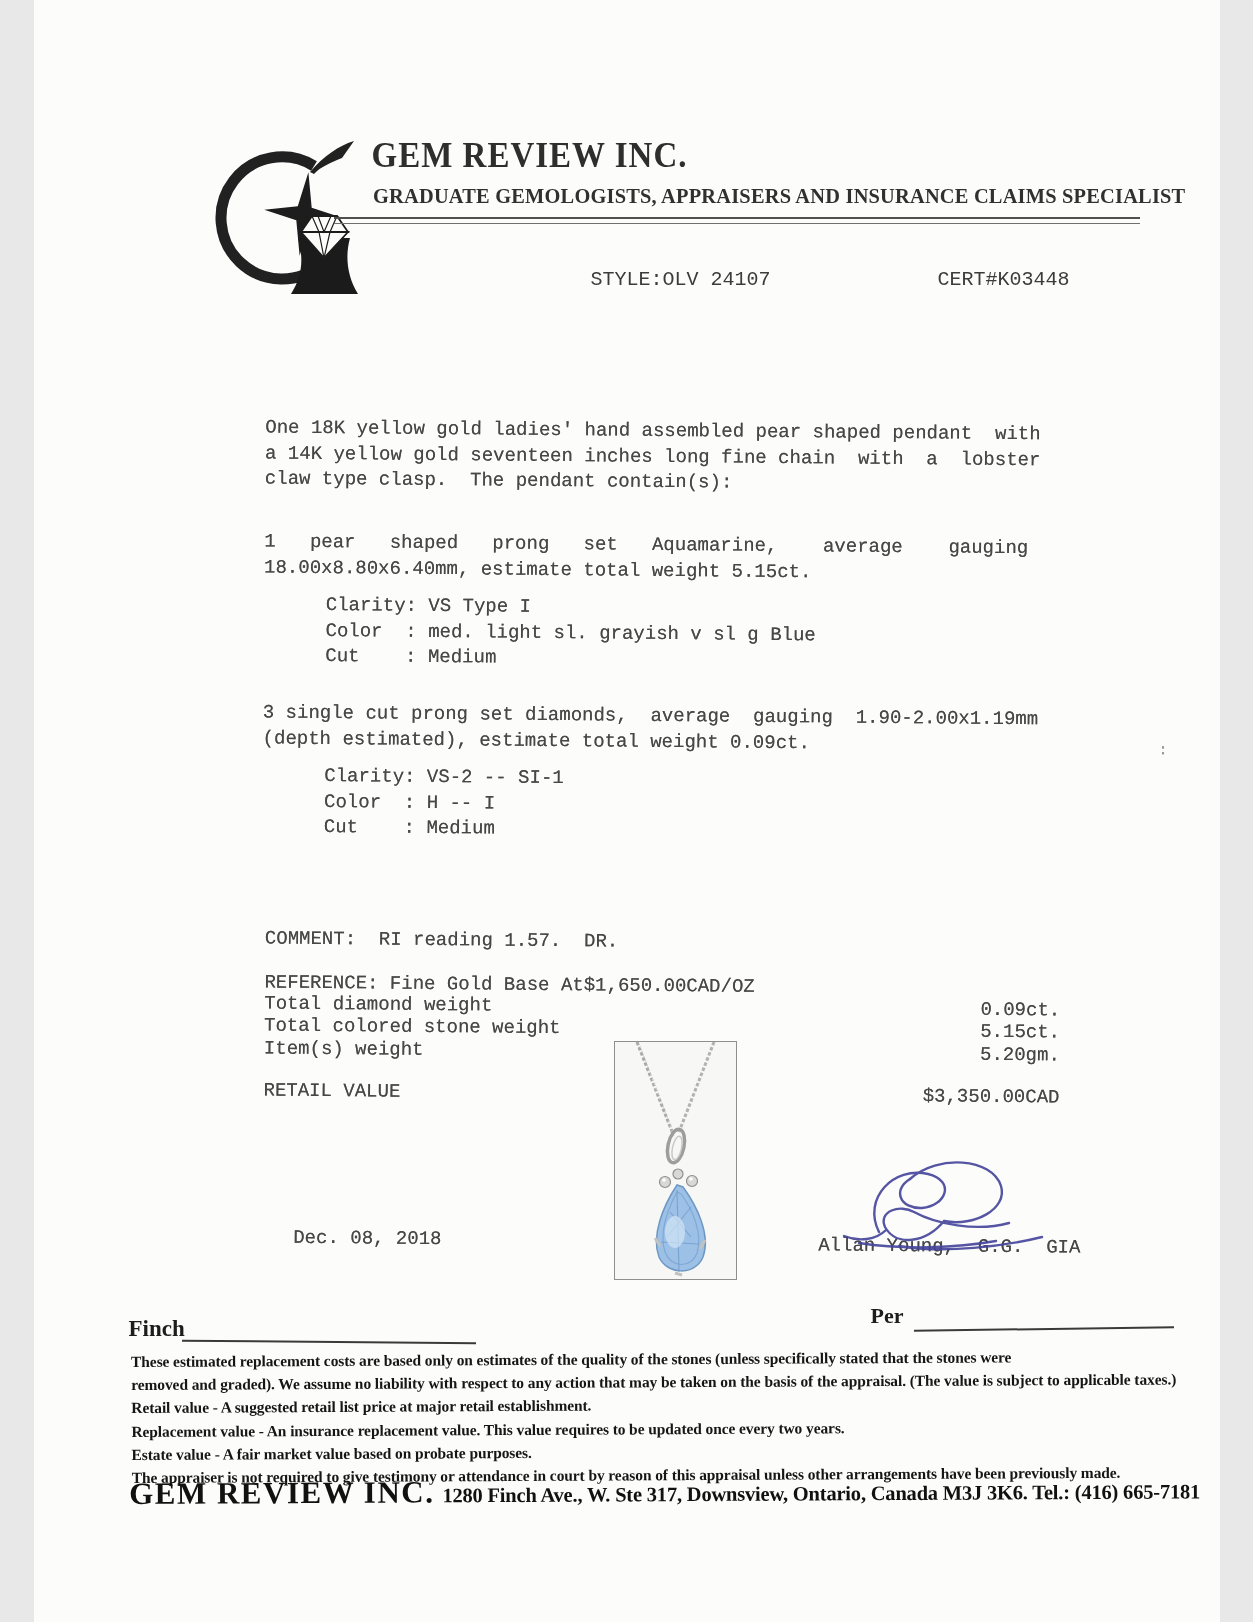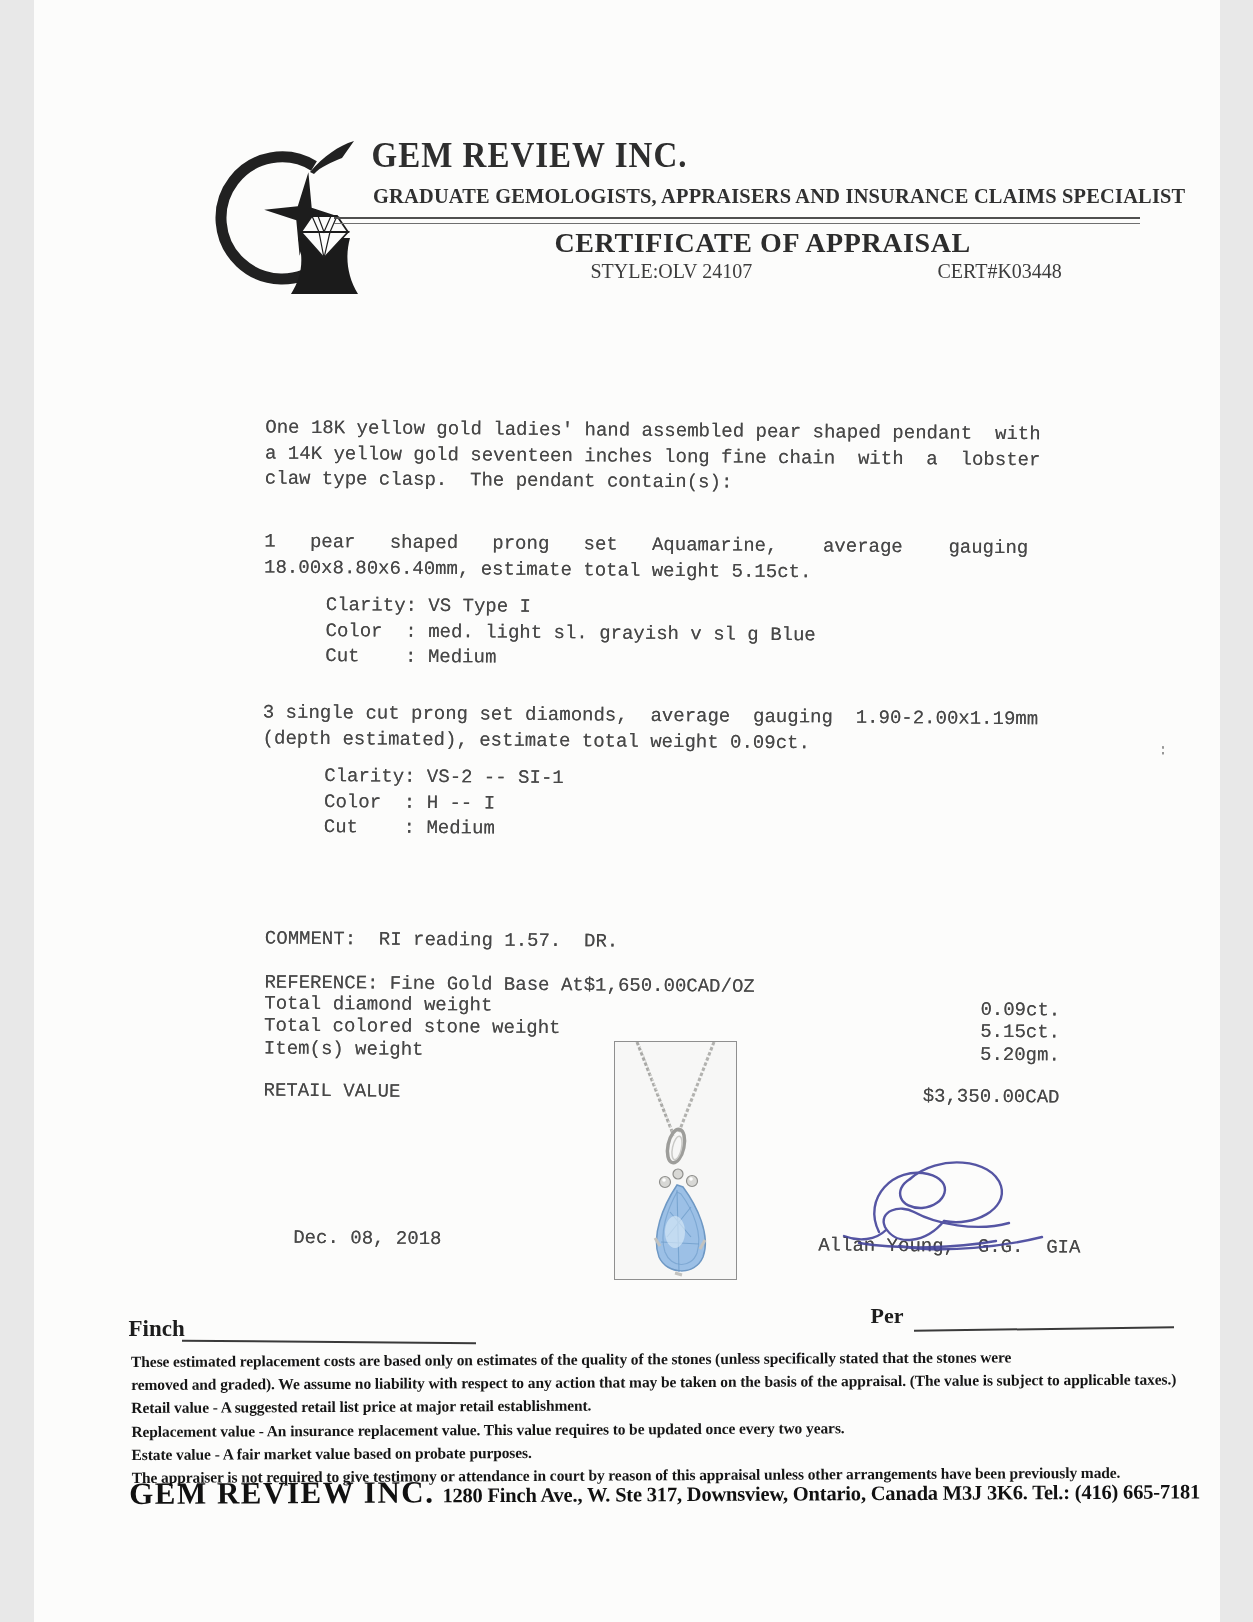--- a/index.html
+++ b/index.html
@@ -31,22 +31,22 @@
   .double-rule{
     left:300px;top:217px;width:806px;height:4px;
     border-top:2.5px solid #4f4f4f;border-bottom:1.5px solid #6f6f6f;
   }
   .cert-title{
     left:521px;top:227px;
     font-family:"Liberation Serif",serif;font-weight:bold;
     font-size:28px;letter-spacing:0.6px;color:#2c2c2c;
   }
   .style-no,.cert-no{
-    top:260px;
-    font-family:Liberation Serif, serif;
+    top:268px;
+    font-family:Liberation Mono, monospace;
     font-size:20px;color:#3c3c3c;
   }
   .style-no{left:557px;}
   .cert-no{left:888px;margin-left:16px;}
 
   
   .typed{
     left:0;top:0;width:1253px;height:1622px;
     color:#474747;
     font-family:"Liberation Mono",monospace;
@@ -125,21 +125,20 @@
     <g stroke="#1d1d1d" stroke-width="1.8" fill="#fcfcfb">
       <path d="M 95,96 L 106,80 L 131,80 L 142,96 Z"></path>
       <path d="M 95,96 L 118,122 L 142,96 Z"></path>
       <path d="M 106,80 L 113,96 M 131,80 L 124,96 M 113,96 L 118,122 M 124,96 L 118,122 M 95,96 L 142,96 M 112,80 L 118,96 L 125,80" stroke-width="1.2" fill="none"></path>
     </g>
   </svg>
 
   <div class="abs company">GEM REVIEW INC.</div>
   <div class="abs tagline">GRADUATE GEMOLOGISTS, APPRAISERS AND INSURANCE CLAIMS SPECIALIST</div>
   <div class="abs double-rule"></div>
-  <div class="abs cert-title">CERTIFICATE OF APPRAISAL</div>
   <div class="abs style-no">STYLE:OLV 24107</div>
   <div class="abs cert-no">CERT#K03448</div>
 
   <div class="abs typed">
 
     <div class="abs intro">
       <div class="line">One 18K yellow gold ladies' hand assembled pear shaped pendant  with</div>
       <div class="line">a 14K yellow gold seventeen inches long fine chain  with  a  lobster</div>
       <div class="line">claw type clasp.  The pendant contain(s):</div>
     </div>

